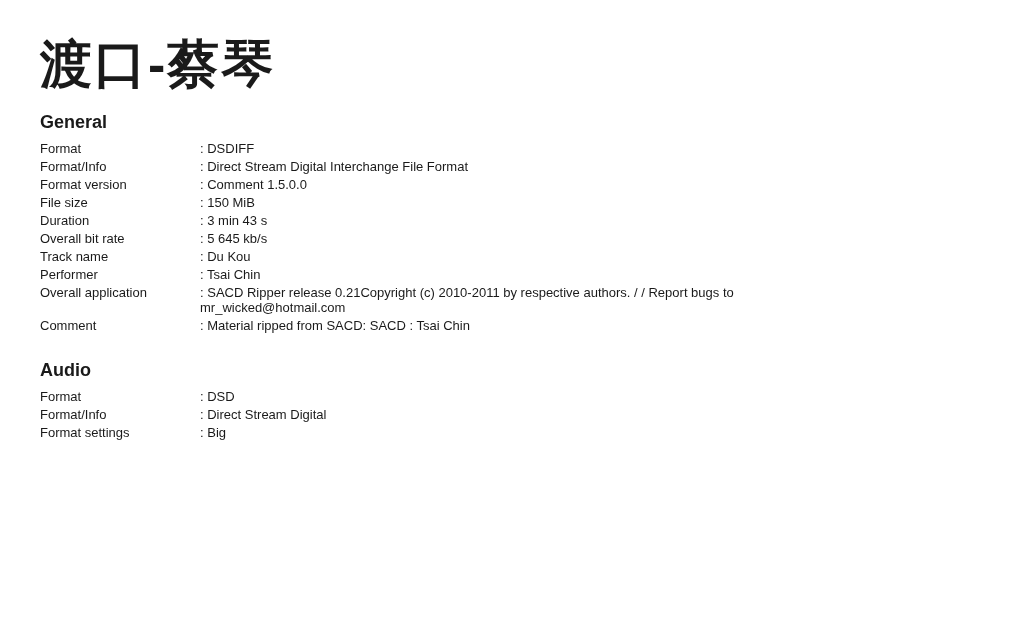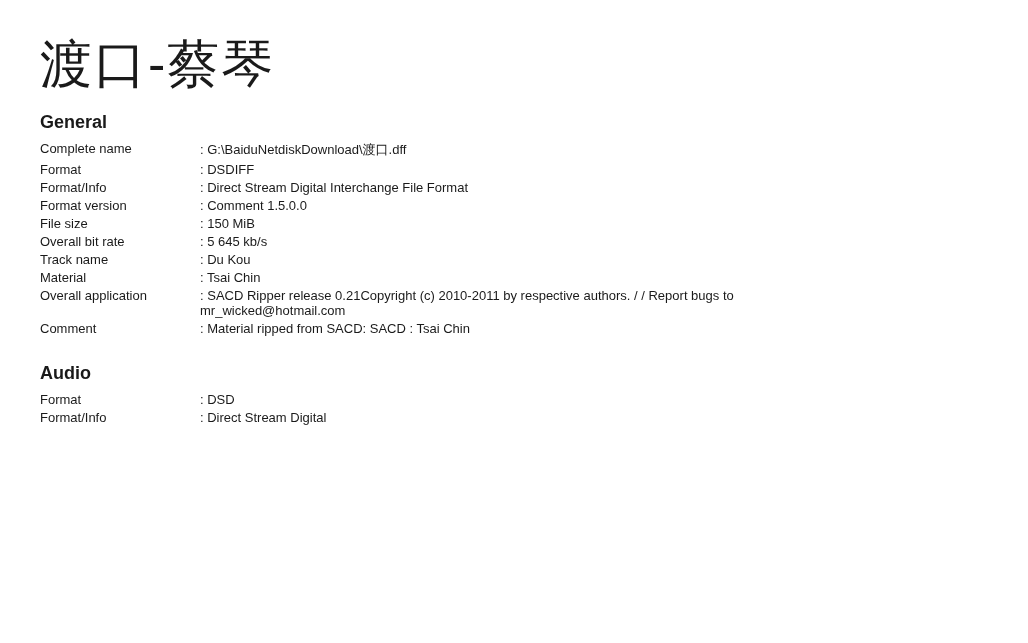--- a/index.html
+++ b/index.html
@@ -11,21 +11,21 @@
       background: #ffffff;
       font-family: Arial, sans-serif;
       font-size: 13px;
       color: #1a1a1a;
       width: 1028px;
       min-height: 643px;
       padding: 30px 40px;
     }
     .title {
       font-size: 52px;
-      font-weight: normal;
+      font-weight: bold;
       letter-spacing: 2px;
     }
     .section-header {
       font-size: 18px;
       font-weight: bold;
       margin-bottom: 6px;
       margin-top: 12px;
     }
     .info-table {
       width: 100%;
@@ -50,50 +50,50 @@
   </style>
 </head>
 <body>
 
 <h1 class="title">渡口-蔡琴</h1>
 
 <div>
   <div class="section-header">General</div>
   <table class="info-table">
     <tbody id="general-tbody">
-    <tr>
-          <td>Complete name</td>
-          <td>: G:\BaiduNetdiskDownload\渡口.dff</td>
-        </tr>
         <tr>
           <td>Format</td>
           <td>: DSDIFF</td>
         </tr>
         <tr>
           <td>Format/Info</td>
           <td>: Direct Stream Digital Interchange File Format</td>
         </tr>
         <tr>
           <td>Format version</td>
           <td>: Comment 1.5.0.0</td>
         </tr>
         <tr>
           <td>File size</td>
           <td>: 150 MiB</td>
         </tr>
         <tr>
+          <td>Duration</td>
+          <td>: 3 min 43 s</td>
+        </tr>
+        <tr>
           <td>Overall bit rate</td>
           <td>: 5 645 kb/s</td>
         </tr>
         <tr>
           <td>Track name</td>
           <td>: Du Kou</td>
         </tr>
         <tr>
-          <td>Material</td>
+          <td>Performer</td>
           <td>: Tsai Chin</td>
         </tr>
         <tr>
           <td>Overall application</td>
           <td>: SACD Ripper release 0.21Copyright (c) 2010-2011 by respective authors. /  / Report bugs to<br>mr_wicked@hotmail.com</td>
         </tr>
         <tr>
           <td>Comment</td>
           <td>: Material ripped from SACD: SACD : Tsai Chin</td>
         </tr>
@@ -108,15 +108,19 @@
   <table class="info-table">
     <tbody id="audio-tbody">
     <tr>
           <td>Format</td>
           <td>: DSD</td>
         </tr>
         <tr>
           <td>Format/Info</td>
           <td>: Direct Stream Digital</td>
         </tr>
+        <tr>
+          <td>Format settings</td>
+          <td>: Big</td>
+        </tr>
       </tbody>
   </table>
 </div>
 
 </body></html>

